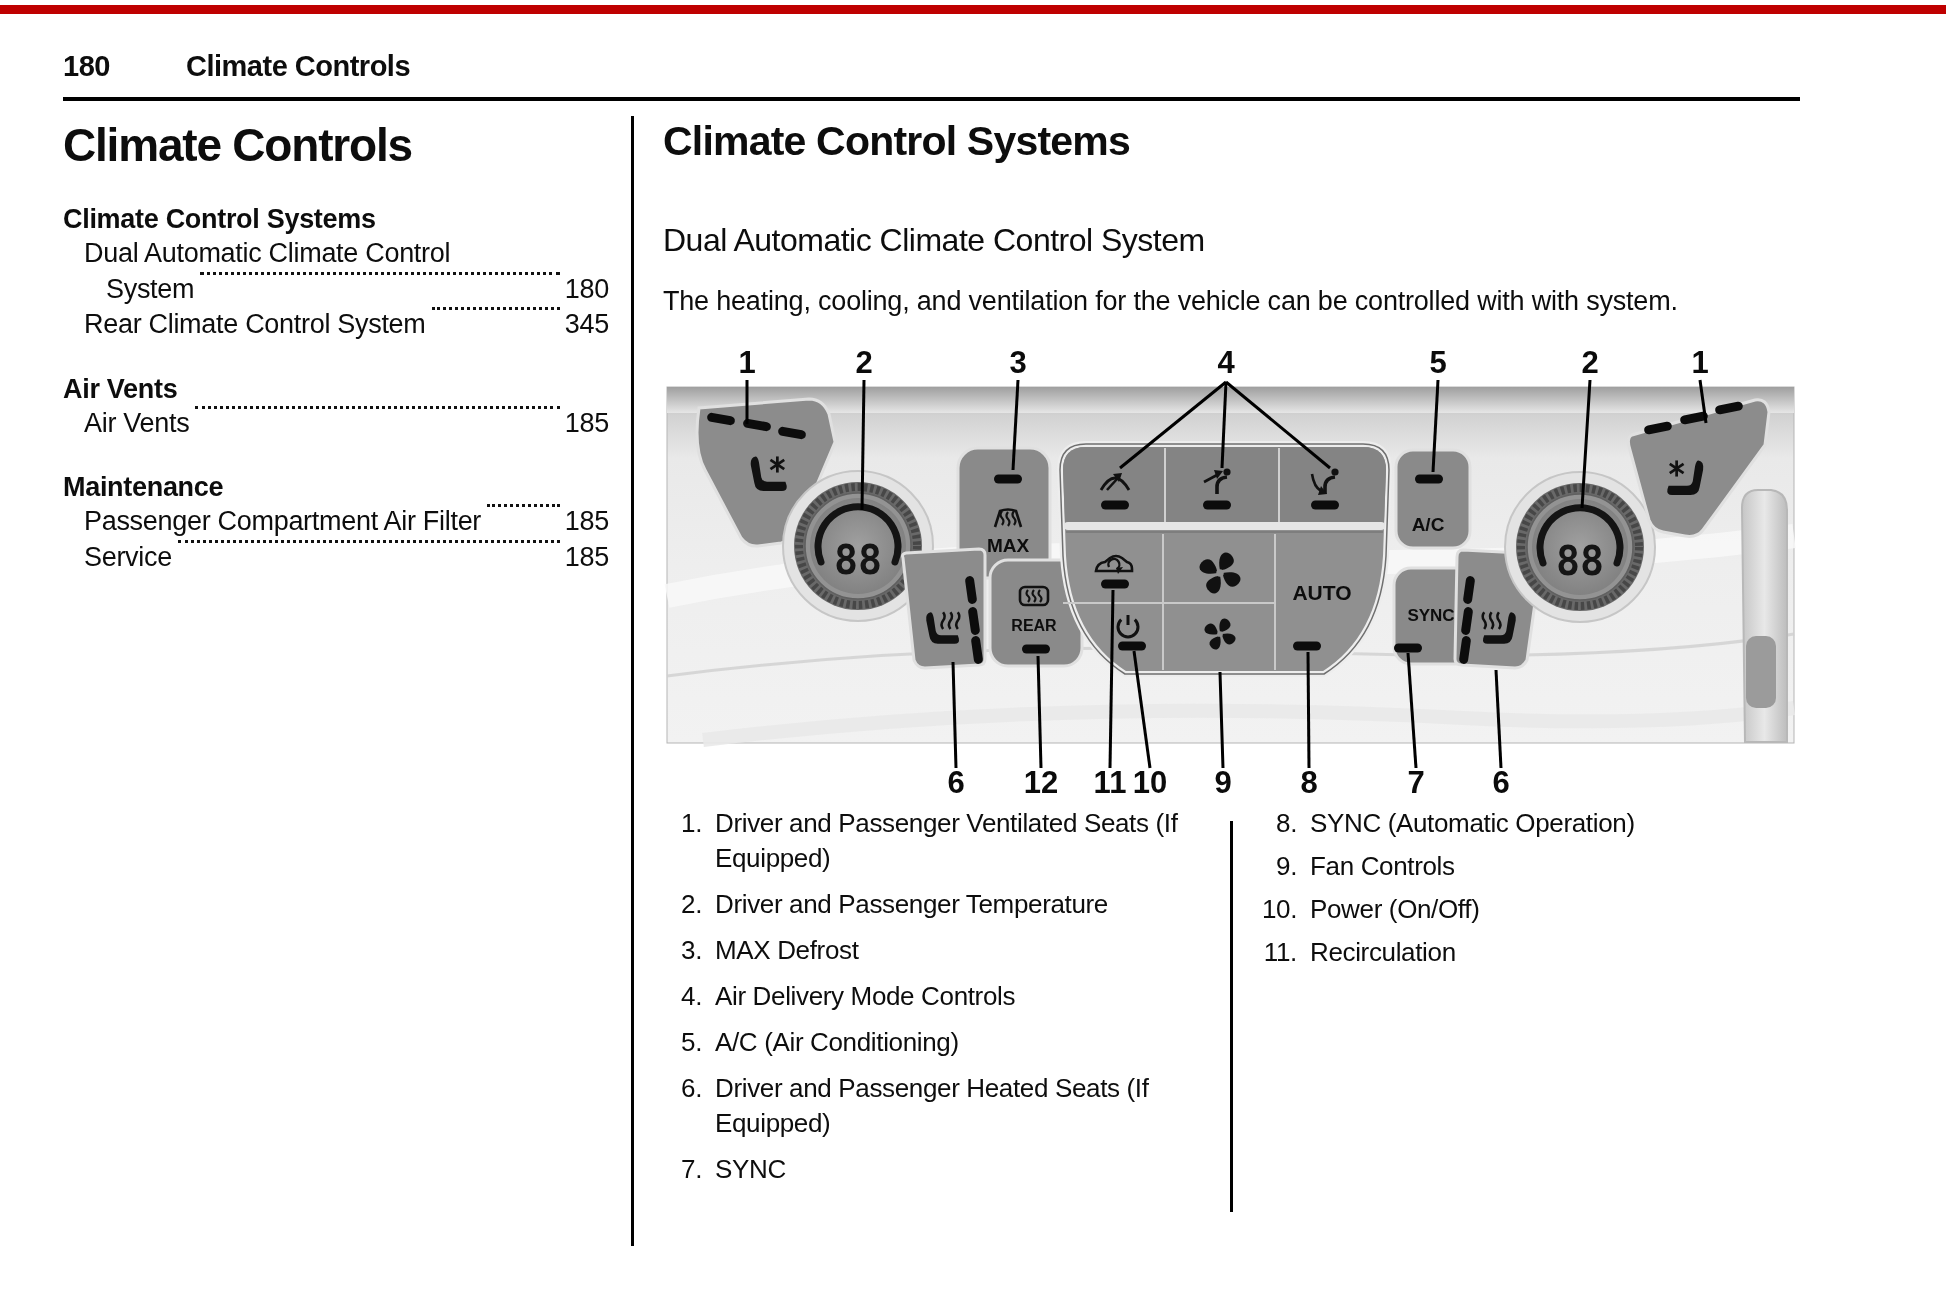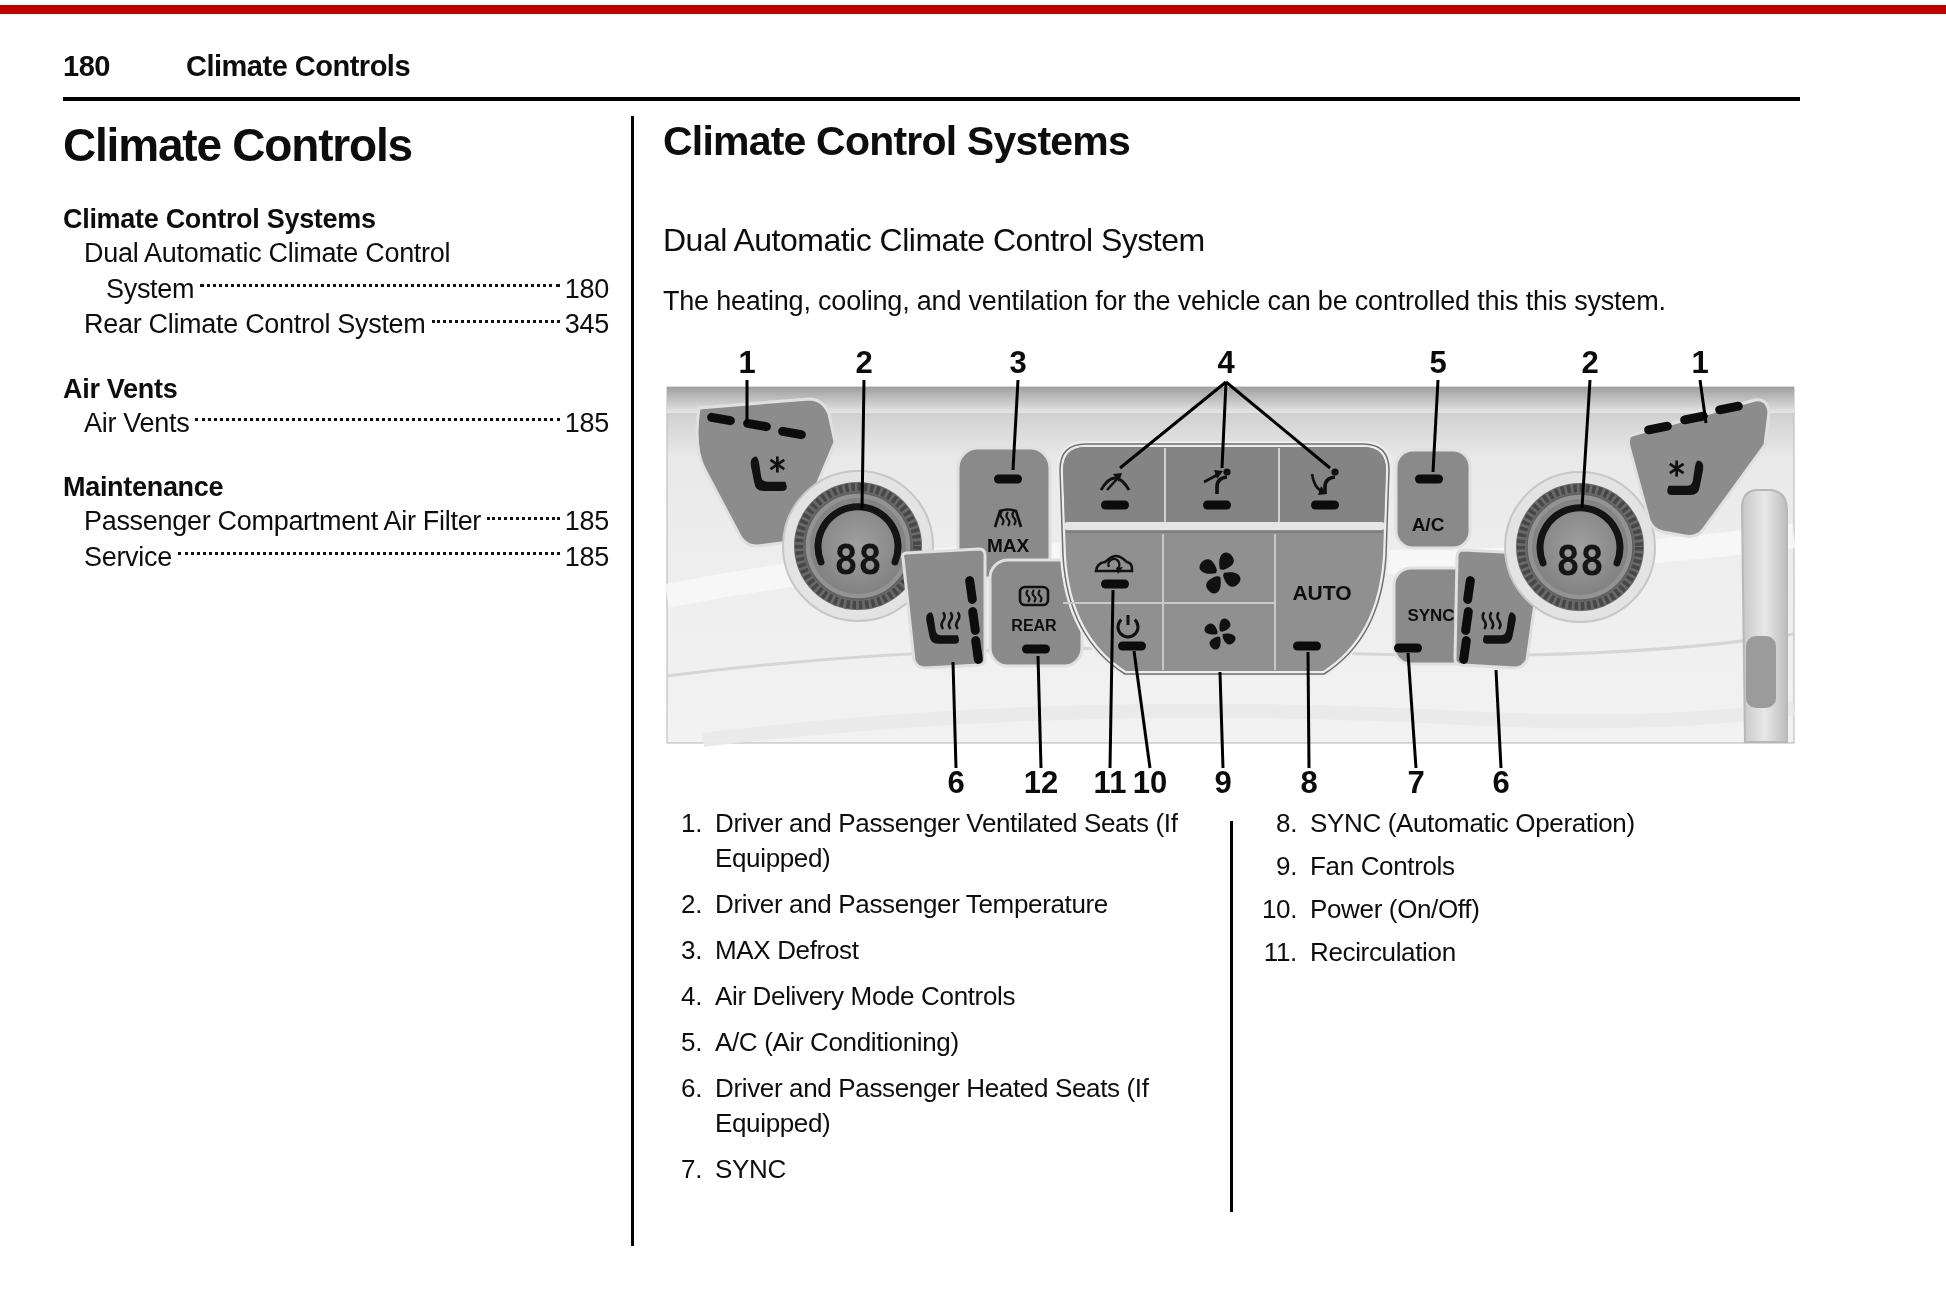--- a/index.html
+++ b/index.html
@@ -18,21 +18,21 @@
   #hdr-title{left:186px;top:50px;font-size:29px;font-weight:bold;letter-spacing:-.5px}
   #hdr-rule{left:63px;top:97px;width:1737px;height:4px;background:#000}
   #col-divider{left:631px;top:116px;width:3px;height:1130px;background:#000}
 
   
   #left-col{left:63px;top:119px;width:546px}
   .page-title{font-size:46px;font-weight:bold;letter-spacing:-1.2px;line-height:52px}
   .toc{margin-top:32px;font-size:27px;letter-spacing:-.3px}
   .toc-h{font-weight:bold;line-height:33px;margin-top:30px}
   .toc .toc-h.first{margin-top:0}
-  .toc-row{display:flex;align-items:center;line-height:35.5px}
+  .toc-row{display:flex;align-items:flex-start;line-height:35.5px}
   .toc-row .lbl{white-space:nowrap}
   .toc-row .dots{flex:1 1 auto;border-bottom:3.2px dotted #111;margin:0 5px 7px 6px;min-width:18px}
   .toc-row .pg{flex:none}
   .ind1{padding-left:21px}
   .ind2{padding-left:43px}
 
   
   #right-col{left:663px;top:116px;width:1140px}
   .sec-title{font-size:41px;font-weight:bold;letter-spacing:-.8px;line-height:50px}
   .sub-title{margin-top:55px;font-size:32px;font-weight:normal;letter-spacing:-.5px;line-height:38px}
@@ -98,21 +98,21 @@
       <span class="lbl">Service</span>
       <span class="dots"></span>
       <span class="pg">185</span>
     </div>
   </div>
 </div>
 
 <div id="right-col" class="abs">
   <div class="sec-title">Climate Control Systems</div>
   <div class="sub-title">Dual Automatic Climate Control System</div>
-  <div class="intro">The heating, cooling, and ventilation for the vehicle can be controlled this this system.</div>
+  <div class="intro">The heating, cooling, and ventilation for the vehicle can be controlled with with system.</div>
 </div>
 
 <div id="figure" class="abs">
 <svg width="1140" height="468" viewBox="0 0 1140 468" xmlns="http://www.w3.org/2000/svg">
   <defs>
     <linearGradient id="bgG" x1="0" y1="0" x2="0" y2="1">
       <stop offset="0" stop-color="#adadad"></stop>
           <stop offset="0.08" stop-color="#d2d2d2"></stop>
       <stop offset="0.2" stop-color="#e9e9e9"></stop>
           <stop offset="0.5" stop-color="#eeeeee"></stop>

